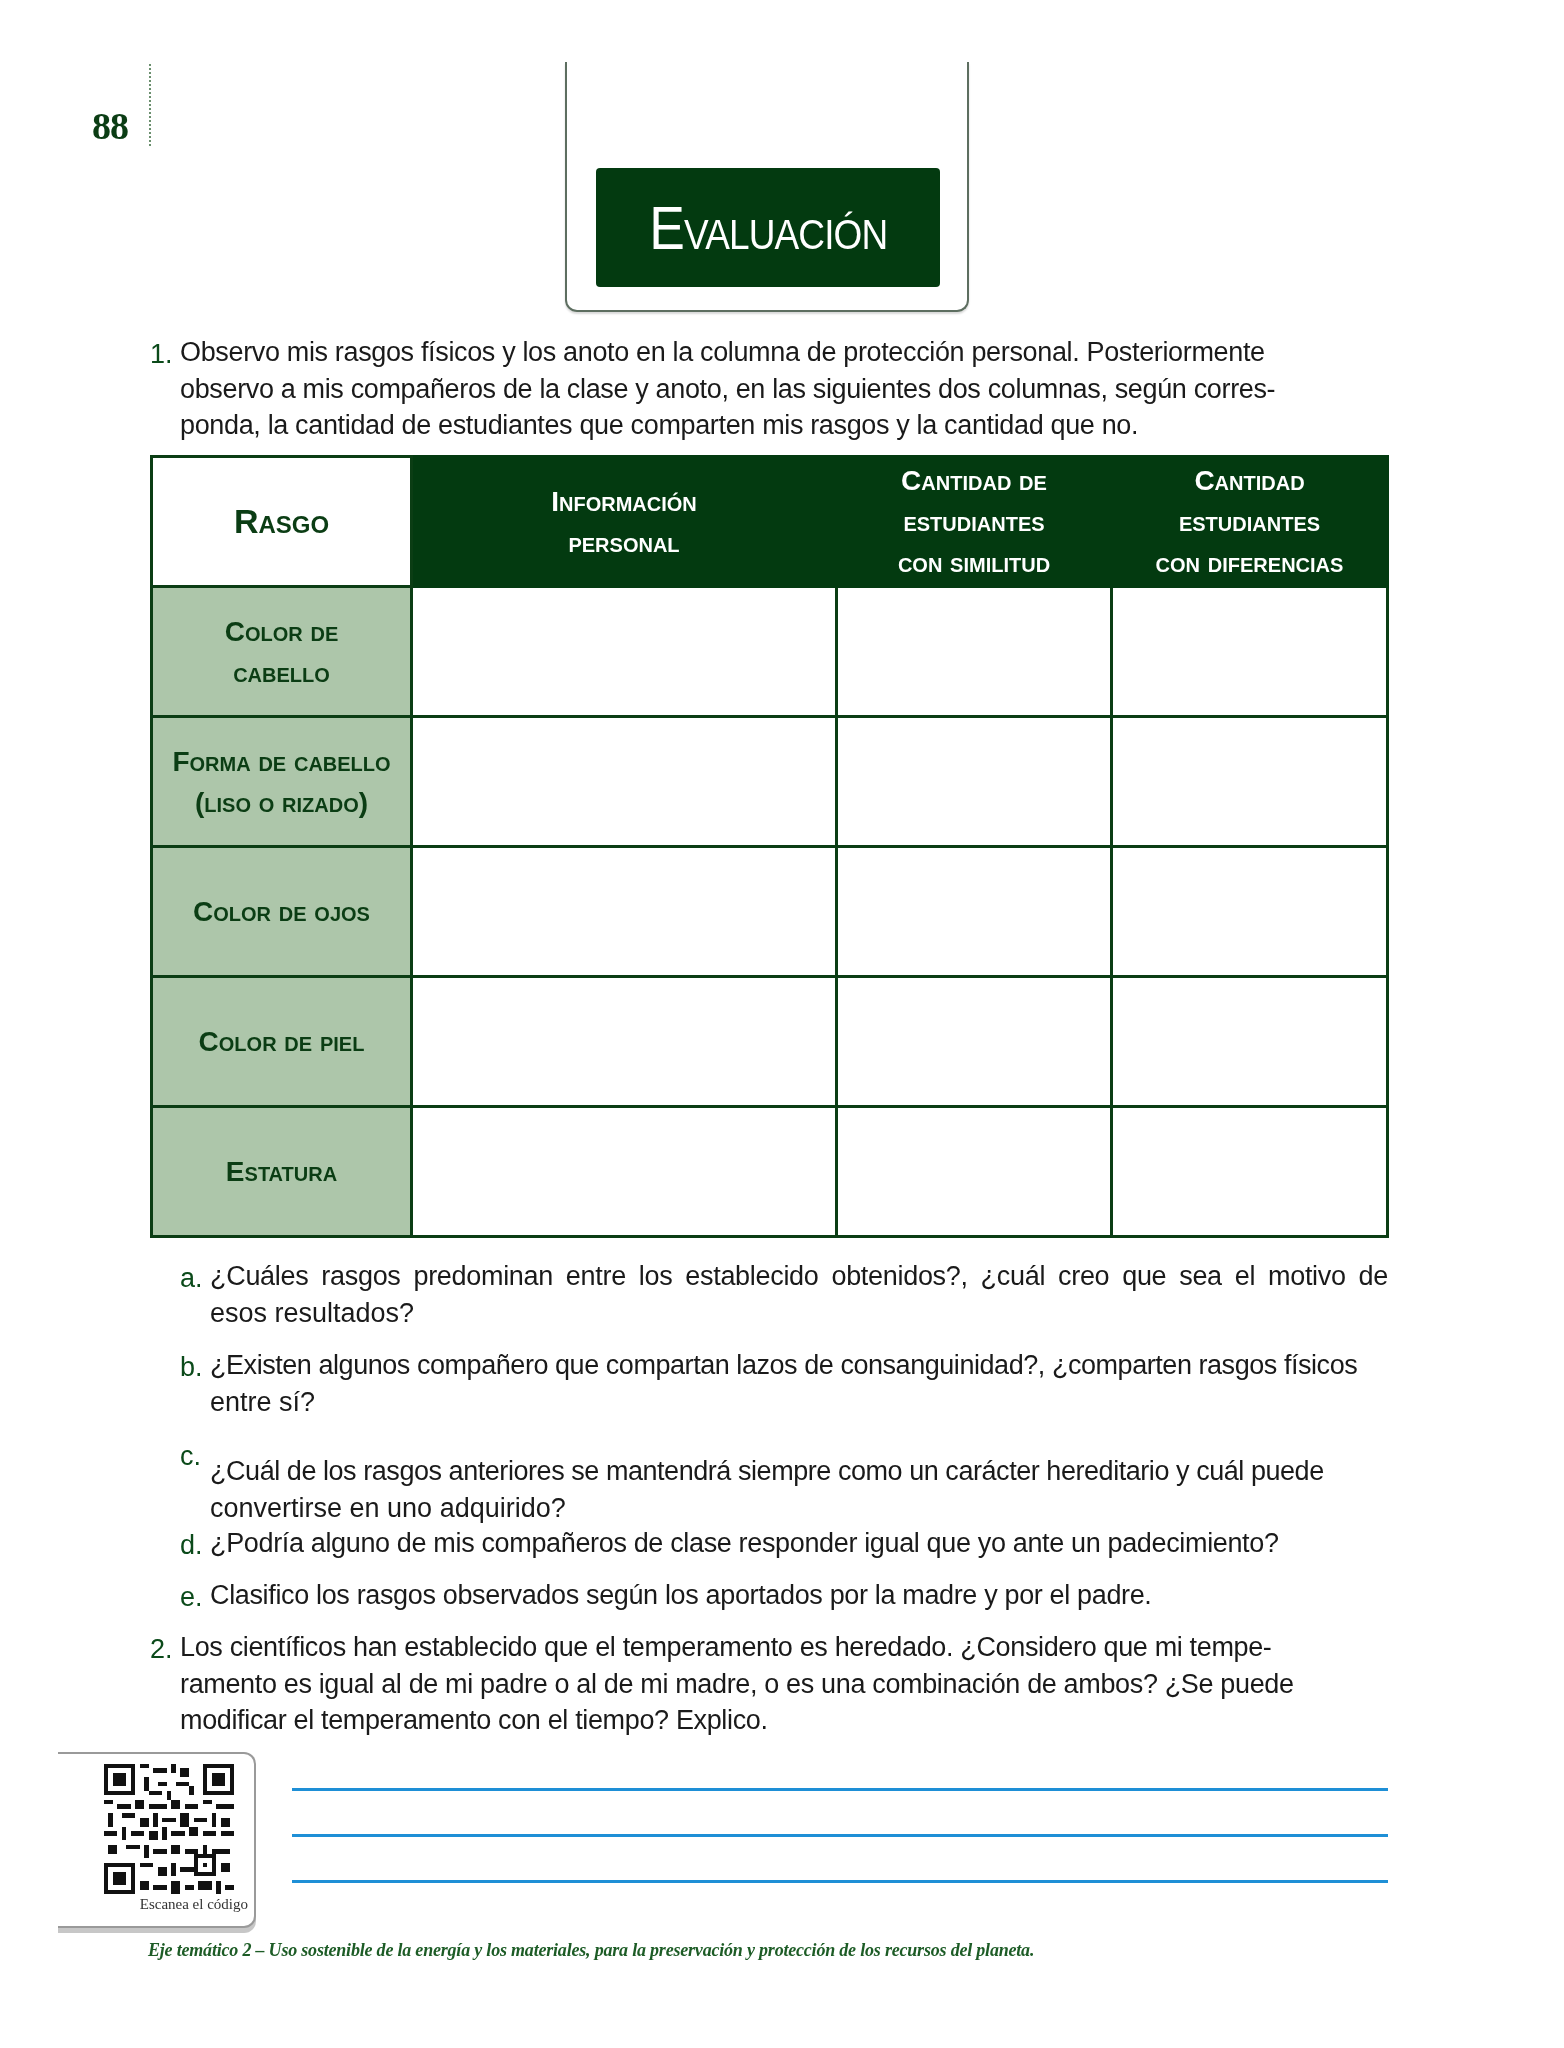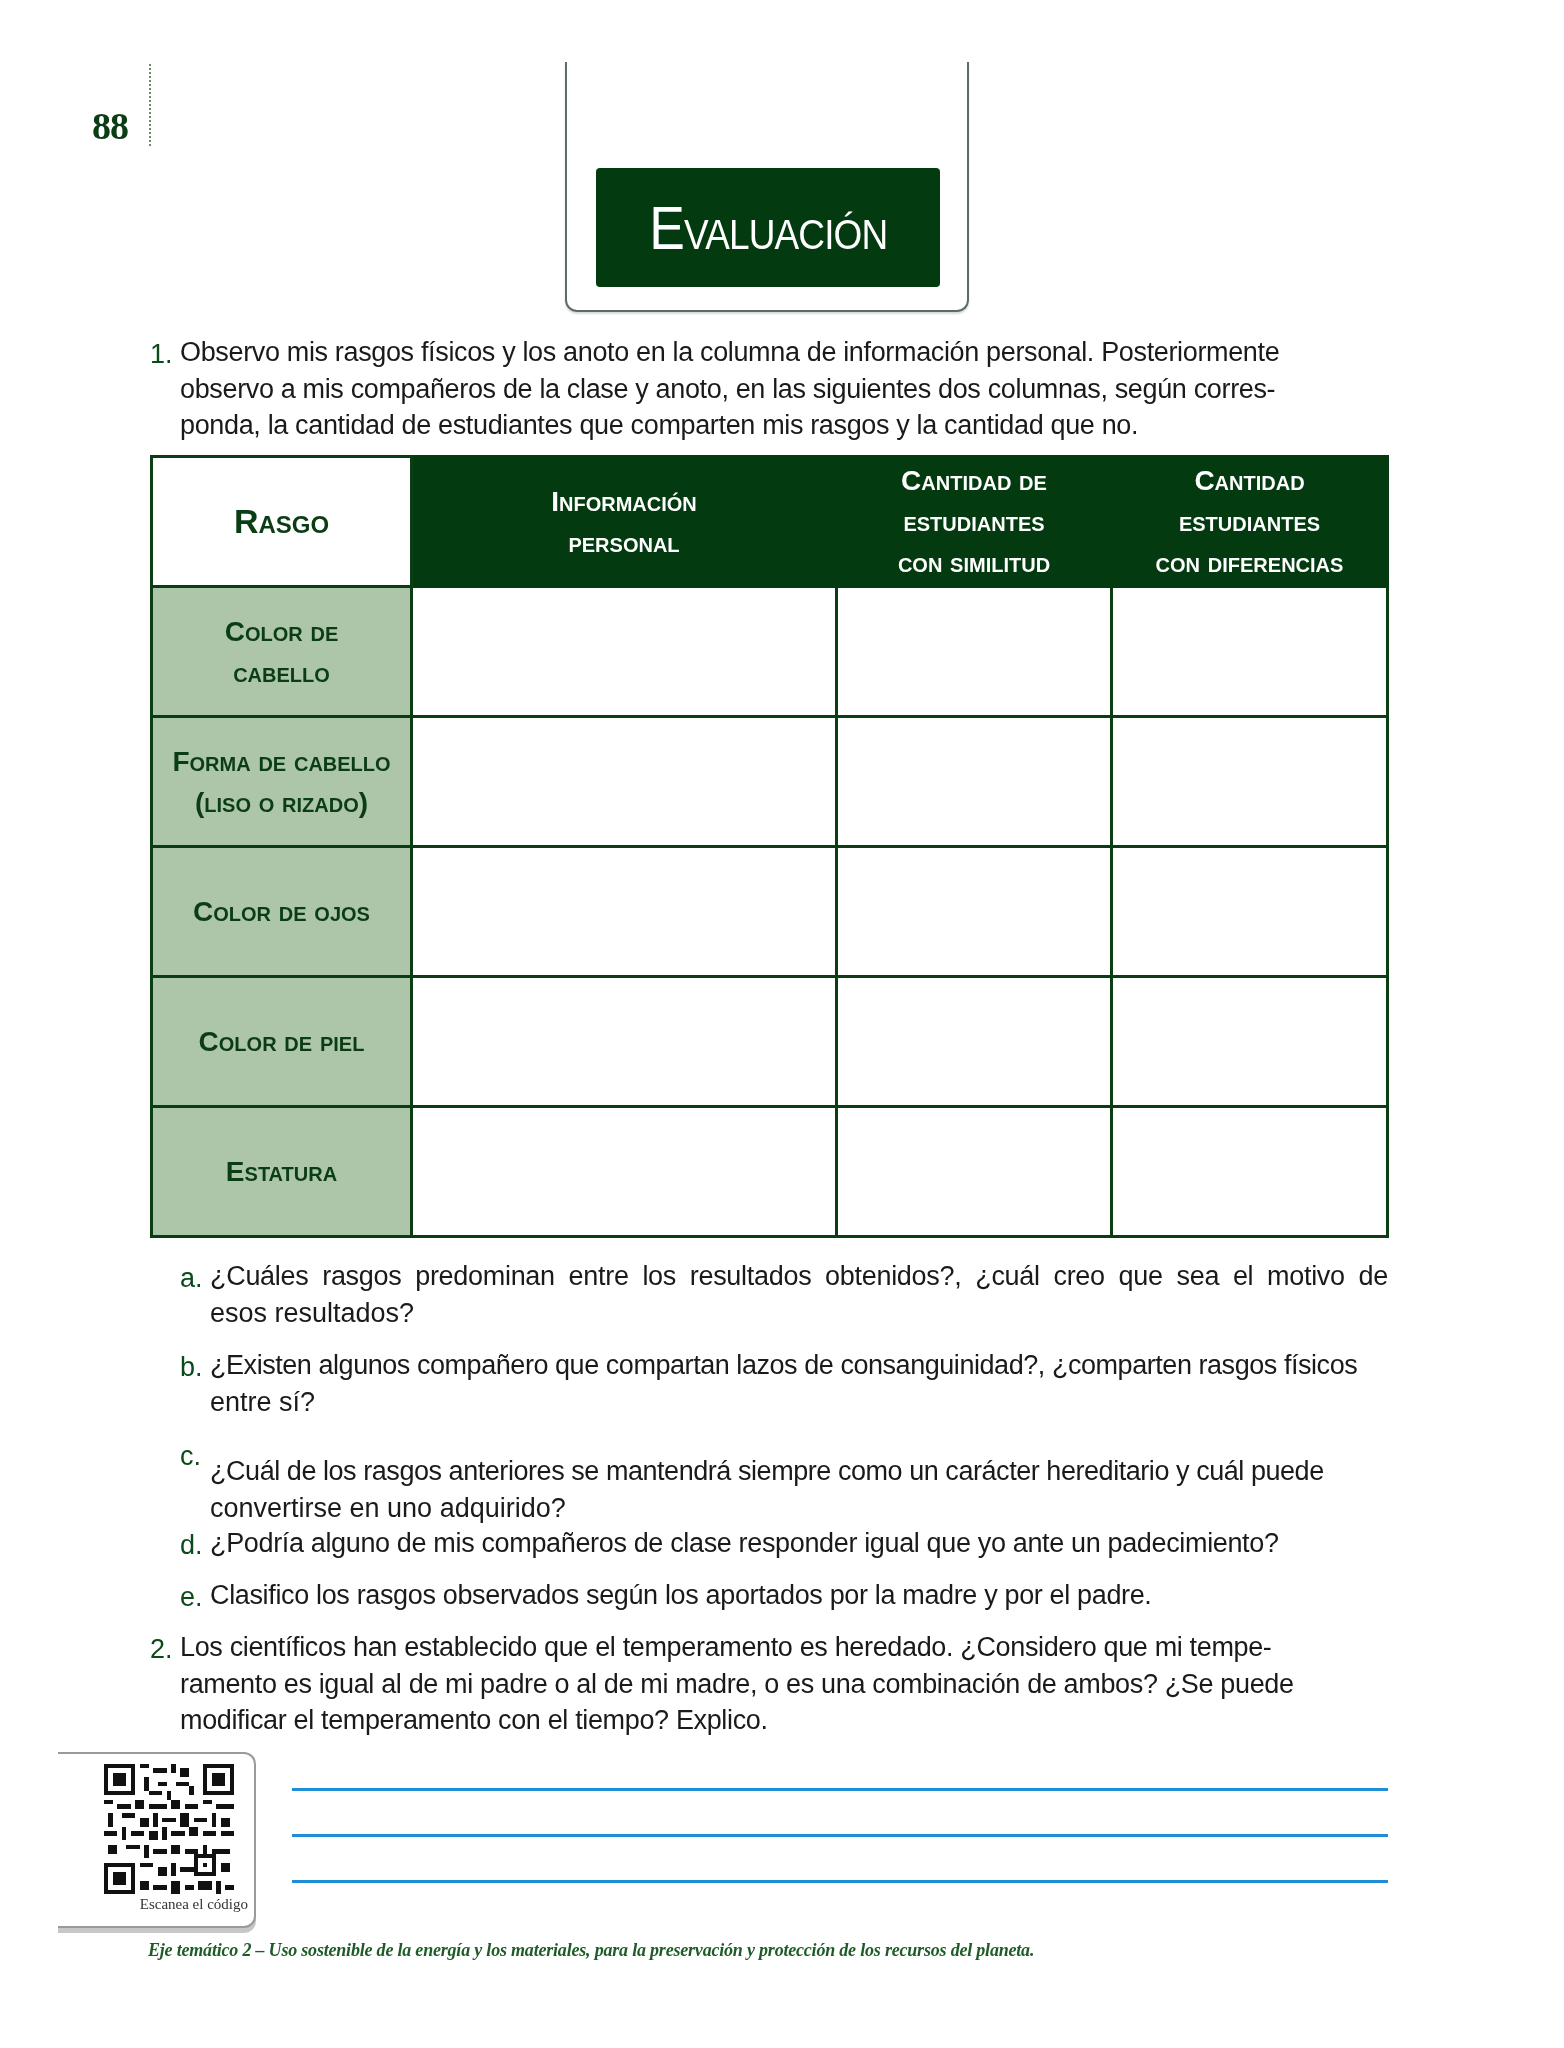--- a/index.html
+++ b/index.html
@@ -30,21 +30,21 @@
 <div class="abs pagenum">88</div>
 <div class="abs dotline"></div>
 
 <div class="abs titleframe"></div>
 <div class="abs titlebox">
   <span>Evaluación</span>
 </div>
 
 <div class="qnum" style="left:150px;top:339px;">1.</div>
 <div class="qtext" style="left:180px;top:334px;width:1208px;">
-  <div style="letter-spacing:-0.35px;">Observo mis rasgos físicos y los anoto en la columna de información personal. Posteriormente</div>
+  <div style="letter-spacing:-0.35px;">Observo mis rasgos físicos y los anoto en la columna de protección personal. Posteriormente</div>
   <div style="letter-spacing:-0.35px;">observo a mis compañeros de la clase y anoto, en las siguientes dos columnas, según corres-</div>
   <div style="letter-spacing:-0.35px;">ponda, la cantidad de estudiantes que comparten mis rasgos y la cantidad que no.</div>
 </div>
 
 <table class="eval">
   <colgroup>
     <col style="width:260px">
       <col style="width:425px">
       <col style="width:275px">
       <col style="width:276px">
@@ -84,21 +84,21 @@
     <td class="label"><span>Estatura</span></td>
     <td class="cell"></td>
     <td class="cell"></td>
     <td class="cell"></td>
   </tr>
 </tbody>
   </table>
 
 <div class="qnum" style="left:180px;top:1263px;">a.</div>
 <div class="qtext" style="left:210px;top:1258px;width:1178px;">
-  <div style="letter-spacing:-0.3px;text-align-last:justify;">¿Cuáles rasgos predominan entre los resultados obtenidos?, ¿cuál creo que sea el motivo de</div>
+  <div style="letter-spacing:-0.3px;text-align-last:justify;">¿Cuáles rasgos predominan entre los establecido obtenidos?, ¿cuál creo que sea el motivo de</div>
   <div>esos resultados?</div>
 </div>
 
 <div class="qnum" style="left:180px;top:1352px;">b.</div>
 <div class="qtext" style="left:210px;top:1347px;width:1178px;">
   <div style="letter-spacing:-0.45px;">¿Existen algunos compañero que compartan lazos de consanguinidad?, ¿comparten rasgos físicos</div>
   <div>entre sí?</div>
 </div>
 
 <div class="qnum" style="left:180px;top:1441px;">c.</div>

